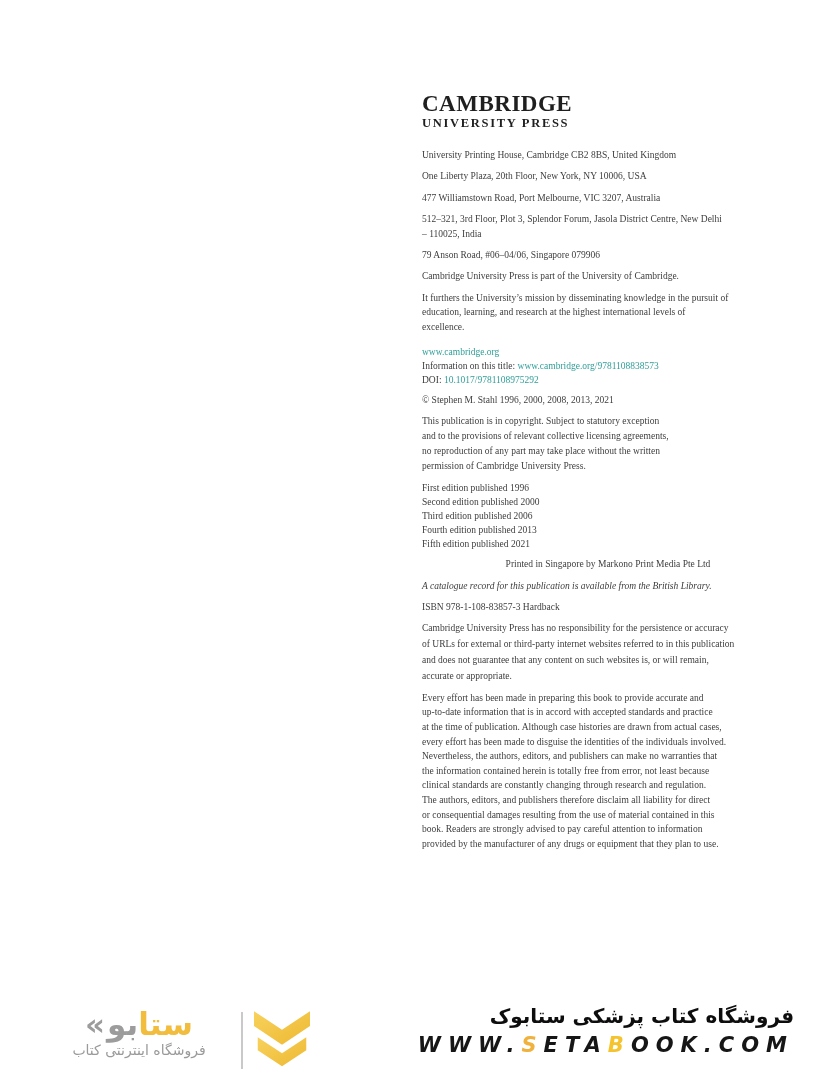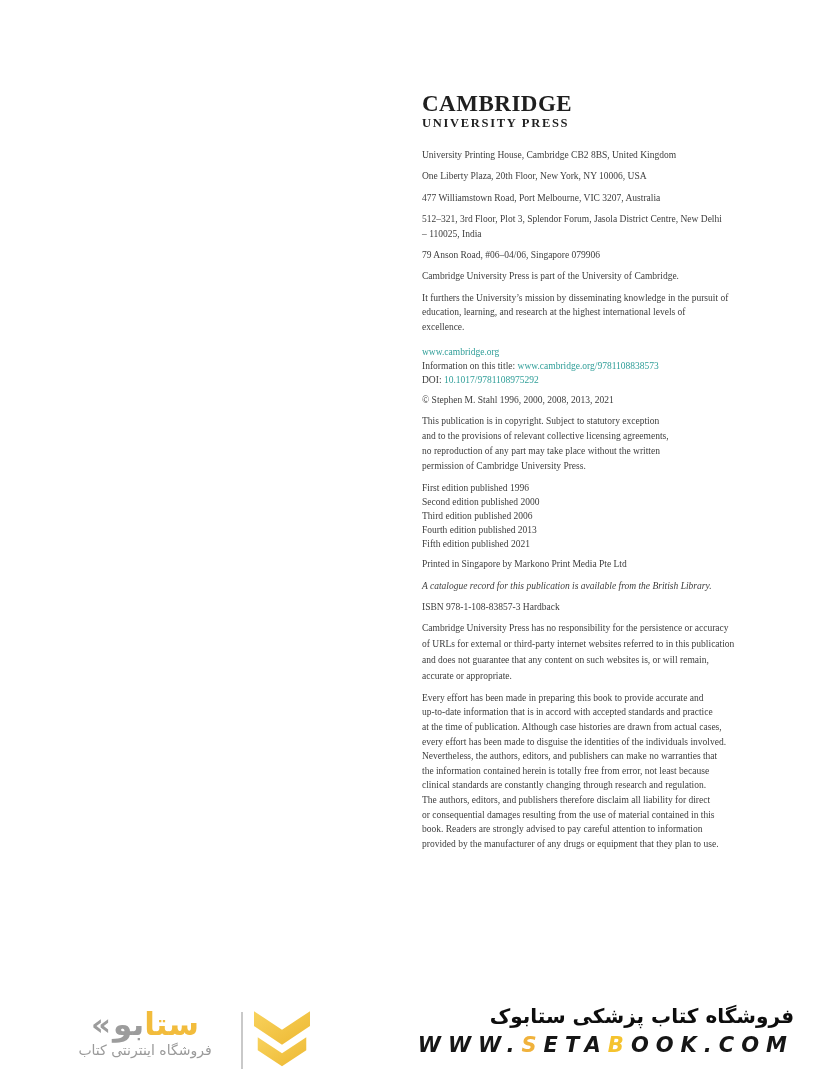--- a/index.html
+++ b/index.html
@@ -21,31 +21,31 @@
   .cup-logo { margin-bottom:18px; color:#1f1f1f; }
   .cup1 { font-size:23px; line-height:24px; font-weight:bold; letter-spacing:0.5px; }
   .cup2 { font-size:12.5px; line-height:14px; font-weight:bold; letter-spacing:1.7px; }
   .mt8  { margin-top:8px; }
   .links p { margin:0; line-height:14px; }
   .links { margin:10px 0 6px; }
   a.doc-link { color:#2f9e98; text-decoration:none; cursor:pointer; }
   .rights { line-height:15px; }
   .editions div, .isbns div { line-height:14px; }
   .editions, .isbns { margin-bottom:6.5px; }
-  .printed { margin-top:6px; }
+  .printed { margin-top:6px;text-align:center; }
   .catalogue { font-style:italic; margin-bottom:7px; }
   .disc1 { line-height:16px; margin-bottom:3px; }
   .disc2 { line-height:14.6px; }
 
   
   .footer {
     position:absolute; left:0; top:1003px; width:830px; height:77px;
     background:#ffffff; font-family:"DejaVu Sans", sans-serif;
   }
-  .brand { position:absolute; left:54px; top:4px; width:182px; text-align:center; }
+  .brand { position:absolute; left:48px; top:4px; width:182px; text-align:center; }
   .wordmark { font-size:31px; line-height:34px; font-weight:bold; white-space:nowrap; }
   .wm-ch { color:#9c9c9c; font-weight:bold; margin-right:2px; }
   .wm-y  { color:#f2bc3c; }
   .wm-g  { color:#9c9c9c; }
   .tagline { font-size:14px; color:#9a9a9a; margin-top:1px; direction:rtl; }
   .divider { position:absolute; left:241px; top:9px; width:2px; height:57px; background:#c9c9c9; }
   .emblem { position:absolute; left:254px; top:7px; width:56px; height:62px; }
   .store { position:absolute; right:36px; top:0; }
   .store-fa { font-size:20px; font-weight:bold; color:#0d0d0d; direction:rtl; line-height:26px; }
   .store-url { font-size:21px; font-weight:bold; letter-spacing:7px; color:#161616; margin-top:4px; white-space:nowrap;font-style:italic; }

